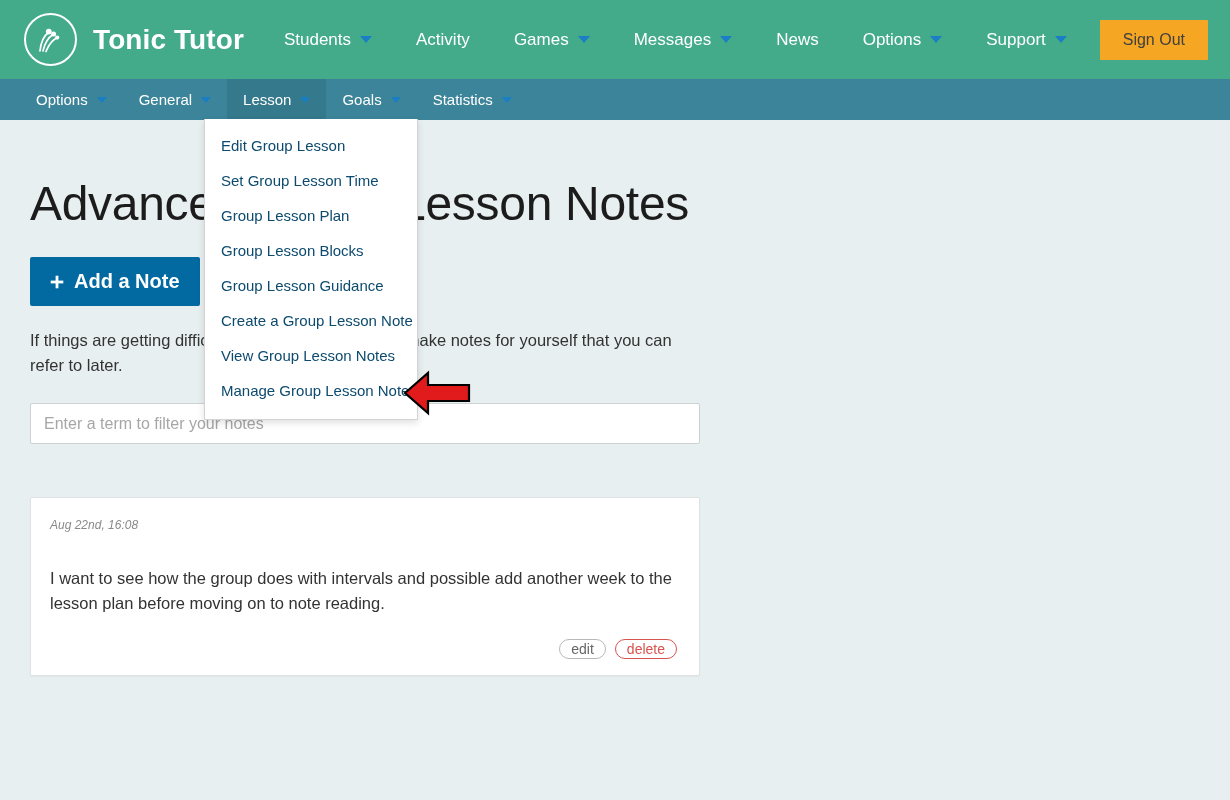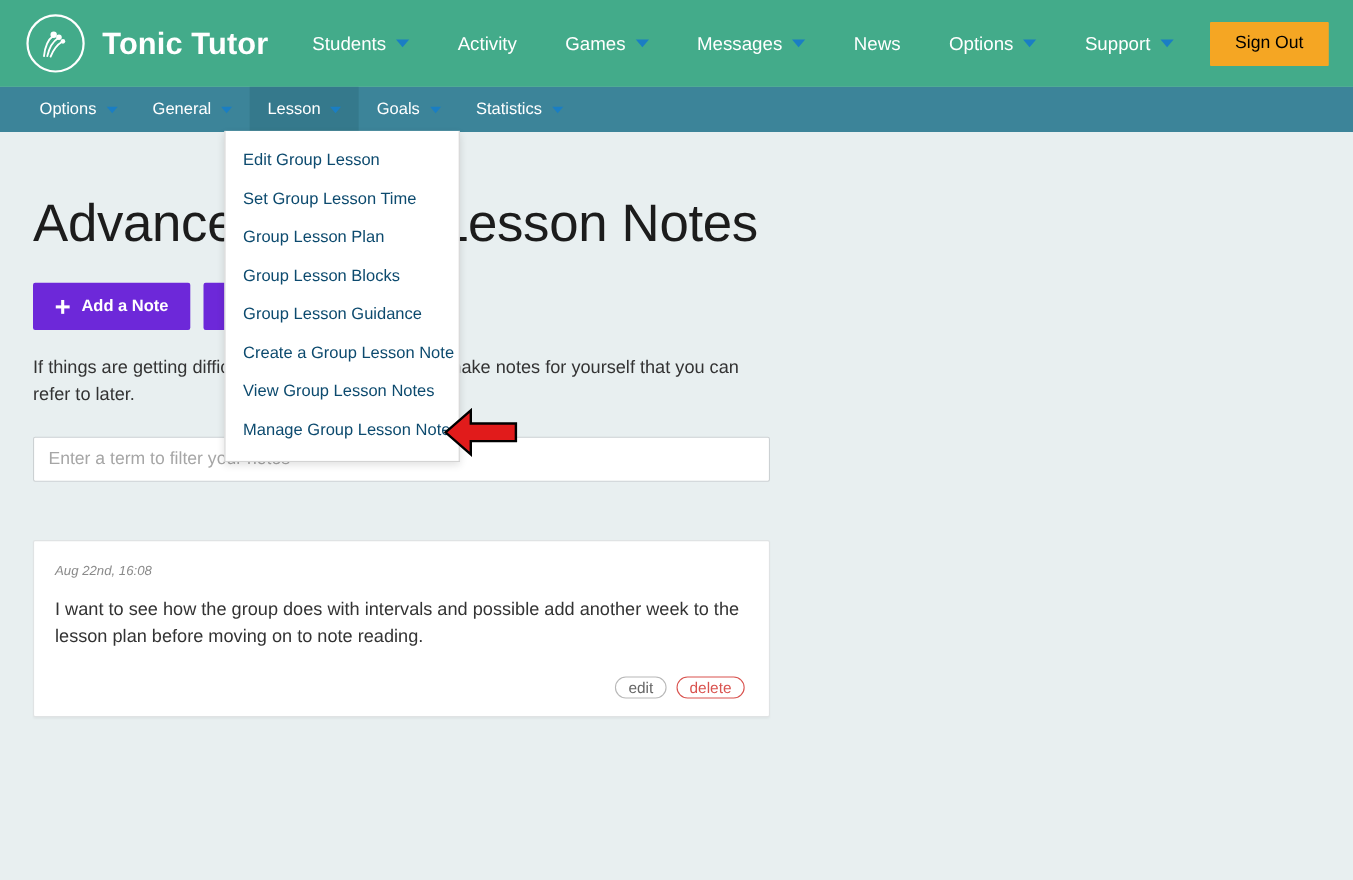--- a/index.html
+++ b/index.html
@@ -71,21 +71,21 @@
   .caret-down {
     width: 0; height: 0;
     border-left: 6px solid transparent;
     border-right: 6px solid transparent;
     border-top: 7px solid #1a7ec4;
     display: inline-block;
   }
 
   .signout-btn {
     background: #f5a623;
-    color: #000000;
+    color: #404040;
     border: none;
     font-family: "Liberation Sans", sans-serif;
     font-size: 16px;
     padding: 11px 23px;
     cursor: pointer;
     white-space: nowrap;
     border-radius: 1px;
   }
 
   
@@ -159,25 +159,25 @@
     white-space: nowrap;
   }
 
   .btn-row {
     margin-top: 26px;
     display: flex;
     gap: 12px;
   }
 
   .tealbtn {
-    background: #6d28d9;
+    background: #0369a1;
     color: #ffffff;
     border: none;
     font-family: "Liberation Sans", sans-serif;
-    font-size: 15px;
+    font-size: 20px;
     font-weight: bold;
     padding: 13px 20px;
     display: flex;
     align-items: center;
     gap: 10px;
     cursor: pointer;
     border-radius: 2px;
     white-space: nowrap;
   }
 
@@ -215,21 +215,21 @@
     box-shadow: 0 1px 2px rgba(0,0,0,0.04);
   }
 
   .note-date {
     font-size: 12px;
     font-style: italic;
     color: #8a8a8a;
   }
 
   .note-body {
-    margin-top: 16px;
+    margin-top: 34px;
     font-size: 16.5px;
     color: #333333;
     line-height: 25px;
   }
 
   .note-actions {
     margin-top: 23px;
     display: flex;
     justify-content: flex-end;
     gap: 9px;

